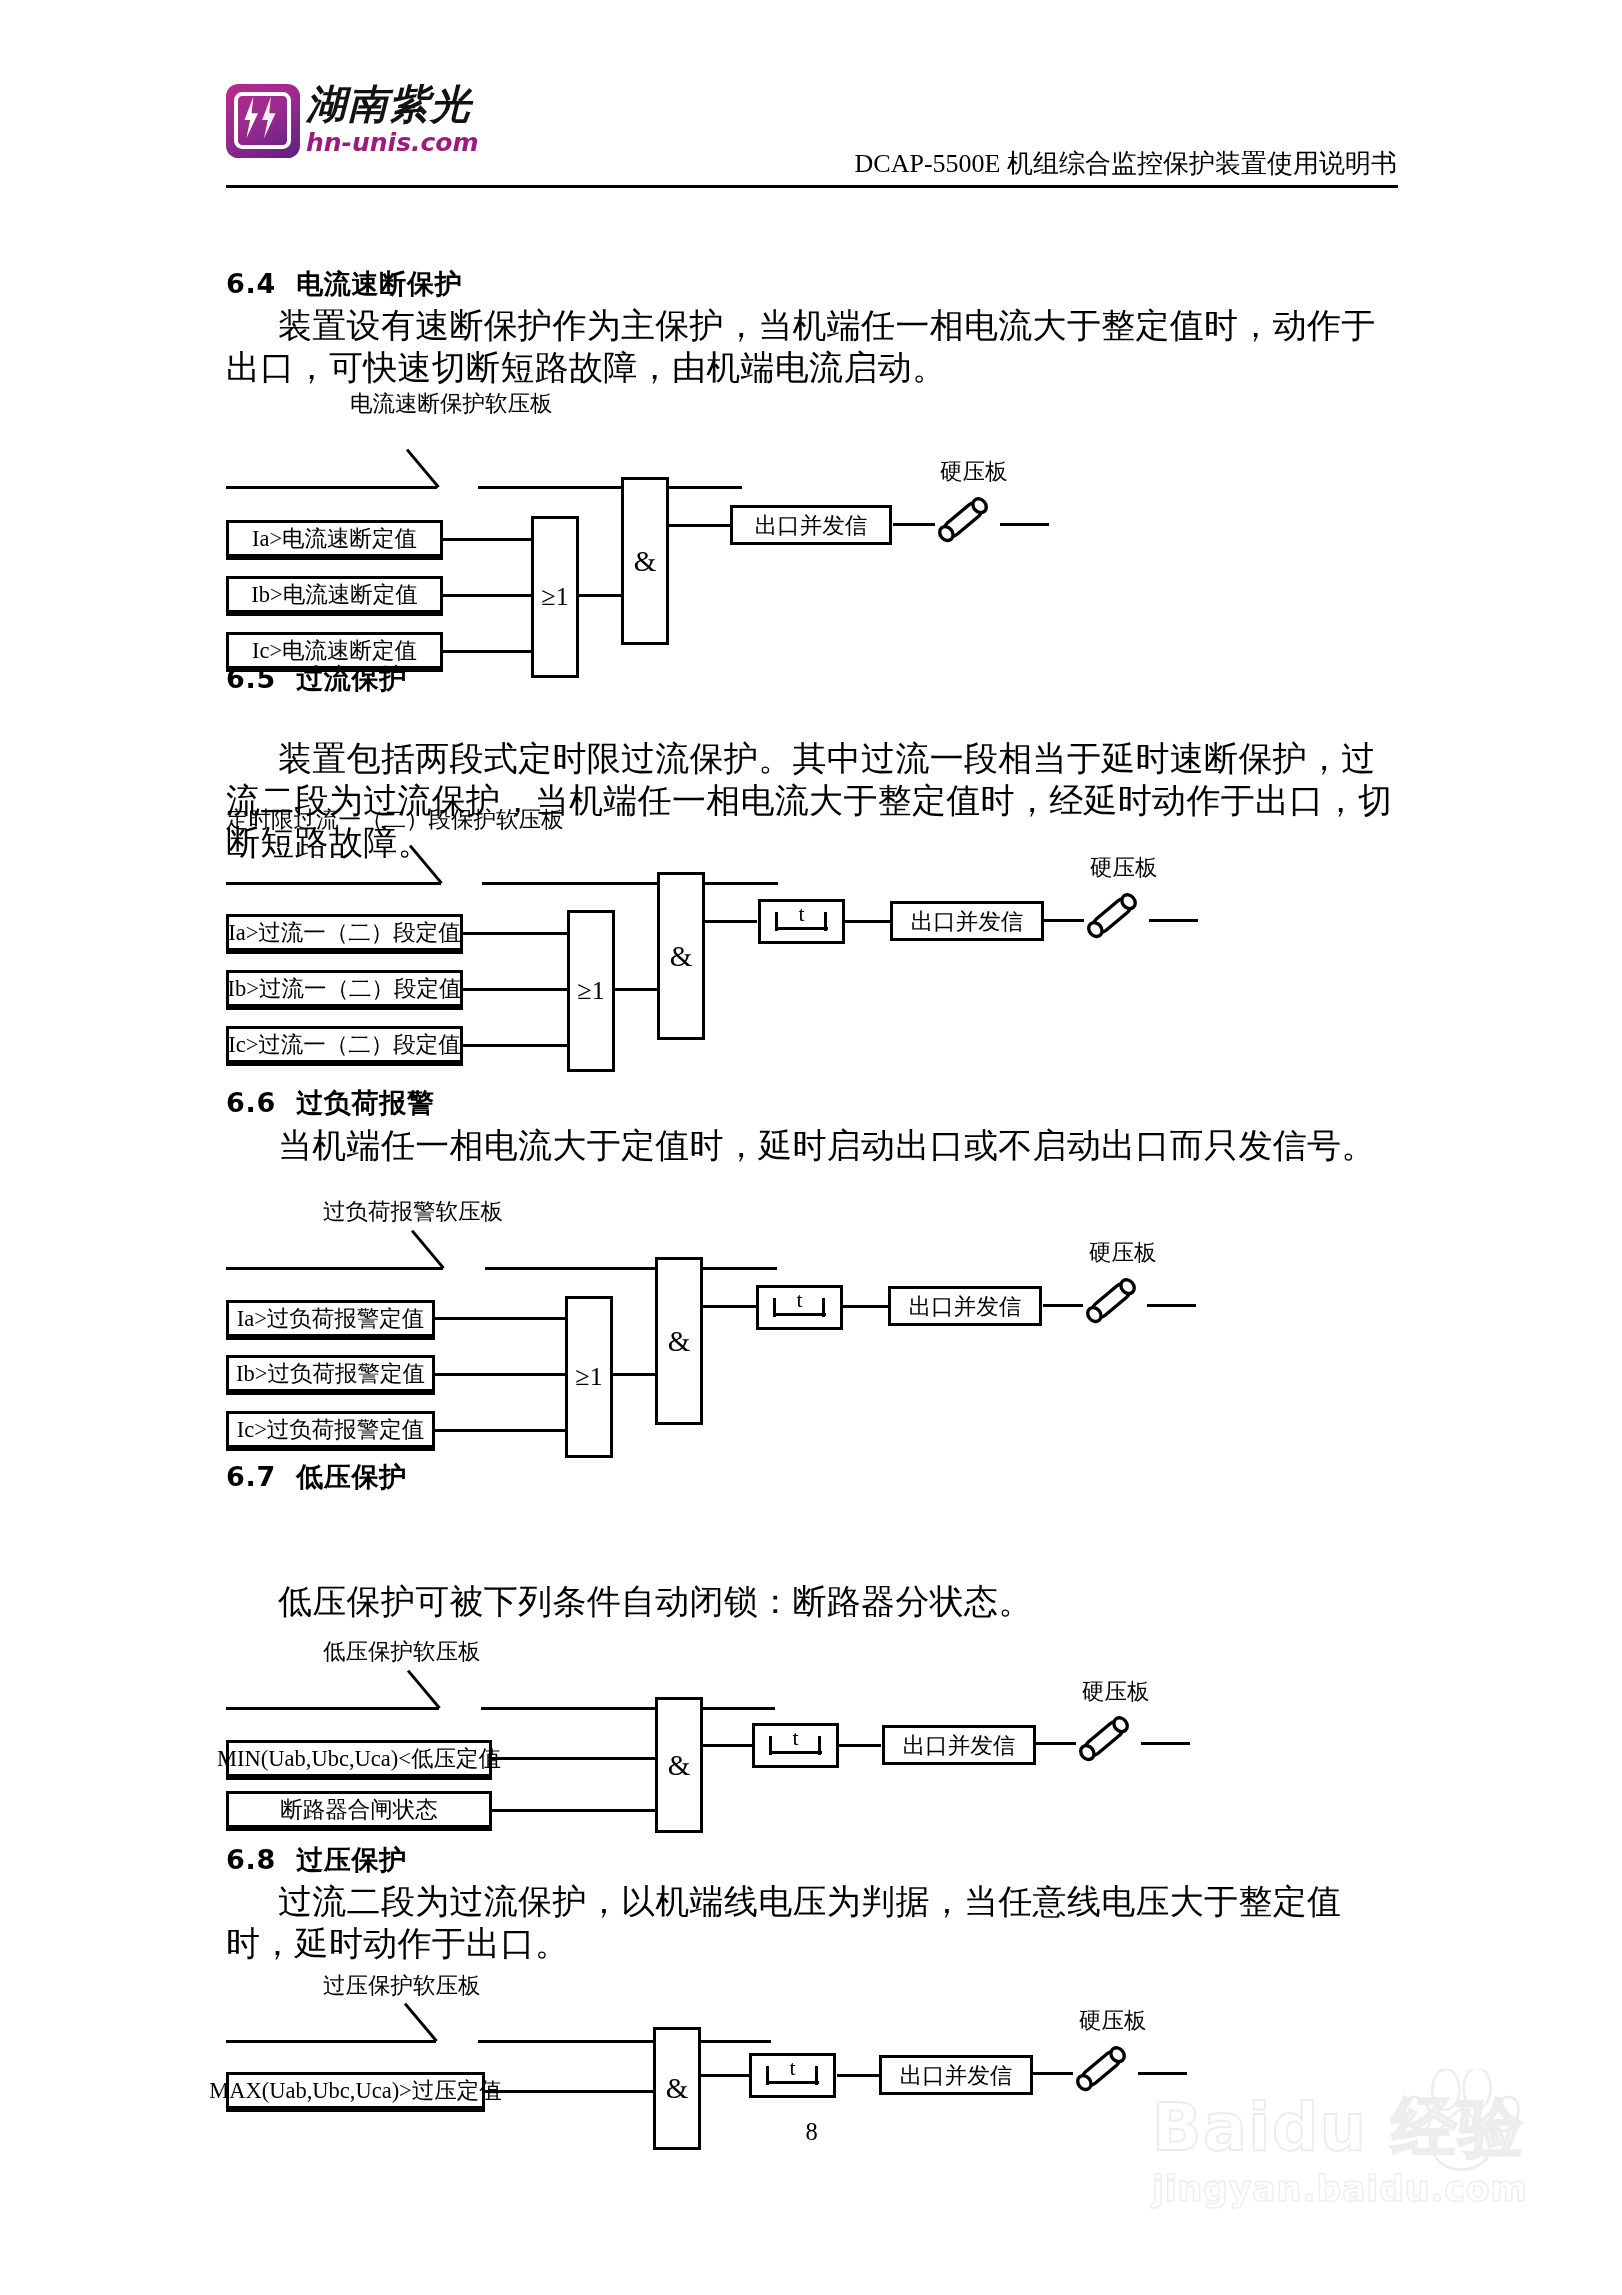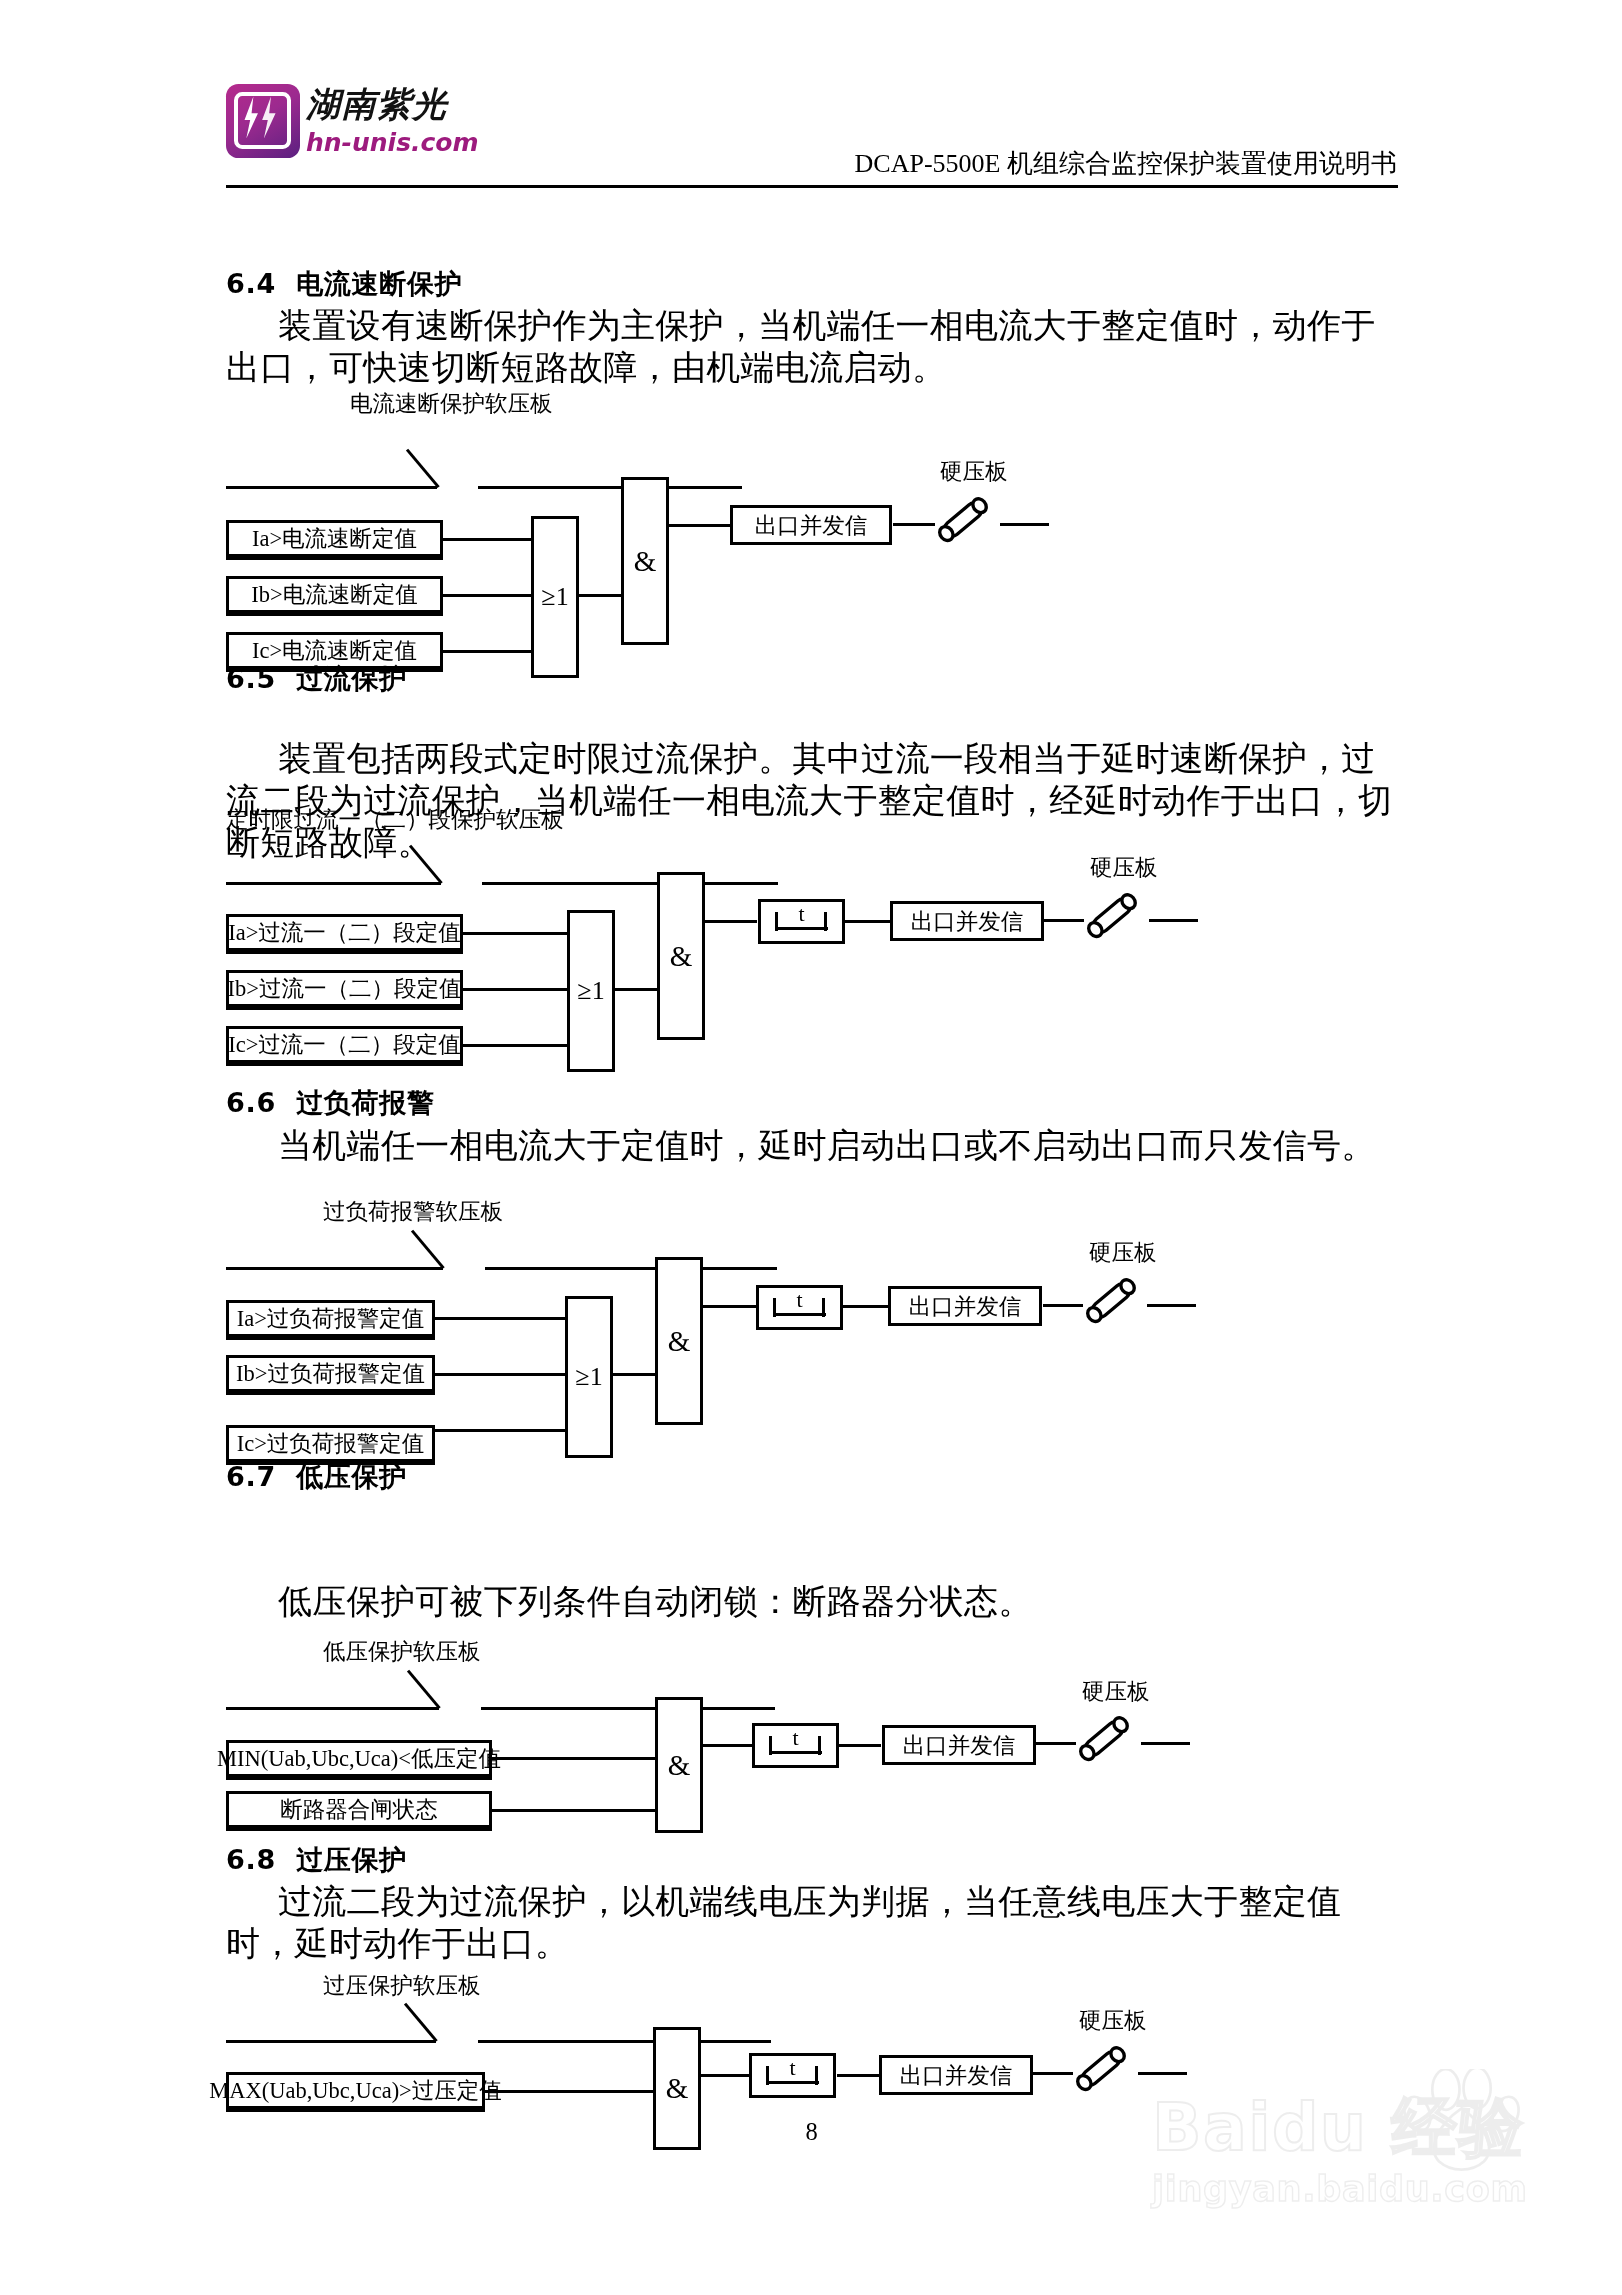--- a/index.html
+++ b/index.html
@@ -27,21 +27,21 @@
     position:absolute;left:16.4px;top:12.3px;width:17.7px;height:42px;background:#fff;
     clip-path:polygon(62% 0,12% 56%,44% 56%,22% 100%,88% 40%,52% 40%);
   }
   #logo-mark .bolt2{
     position:absolute;left:34px;top:12.3px;width:17.7px;height:42px;background:#fff;
     clip-path:polygon(62% 0,12% 56%,44% 56%,22% 100%,88% 40%,52% 40%);
     opacity:.92;
   }
   #logo-cn{
     position:absolute;left:80px;top:0px;font-family:"DejaVu Sans",sans-serif;
-    font-size:34px;font-weight:700;font-style:italic;letter-spacing:1.4px;color:#121212;
+    font-size:40px;font-weight:700;font-style:italic;letter-spacing:1.4px;color:#121212;
     line-height:48px;white-space:nowrap;
   }
   #logo-url{
     position:absolute;left:80px;top:48px;font-family:"DejaVu Sans",sans-serif;
     font-size:25px;font-weight:700;font-style:italic;color:#9d1b7e;white-space:nowrap;
   }
   #header-title{
     position:absolute;right:226px;top:146px;font-size:26px;white-space:nowrap;
     font-family:"Liberation Serif",serif;
   }
@@ -257,21 +257,21 @@
     <div class="ln hln" style="left:0px;top:71px;width:217px;"></div>
     <div class="sw-diag" style="left:216px;top:23px;height:49px;transform:rotate(-40deg);"></div>
     <div class="ln hln" style="left:259px;top:71px;width:292px;"></div>
 
     <div class="box thickbot" style="left:0px;top:104px;width:209px;height:40px;">
         <span>Ia&gt;过负荷报警定值</span>
       </div>
     <div class="box thickbot" style="left:0px;top:159px;width:209px;height:40px;">
         <span>Ib&gt;过负荷报警定值</span>
       </div>
-    <div class="box thickbot" style="left:0px;top:215px;width:209px;height:40px;margin-top:14px;">
+    <div class="box thickbot" style="left:0px;top:215px;width:209px;height:40px;">
         <span>Ic&gt;过负荷报警定值</span>
       </div>
 
     <div class="ln hln" style="left:209px;top:121px;width:131px;"></div>
     <div class="ln hln" style="left:209px;top:177px;width:131px;"></div>
     <div class="ln hln" style="left:209px;top:233px;width:131px;"></div>
 
     <div class="gate" style="left:339px;top:100px;width:48px;height:162px;">
         <span>≥1</span>
       </div>

